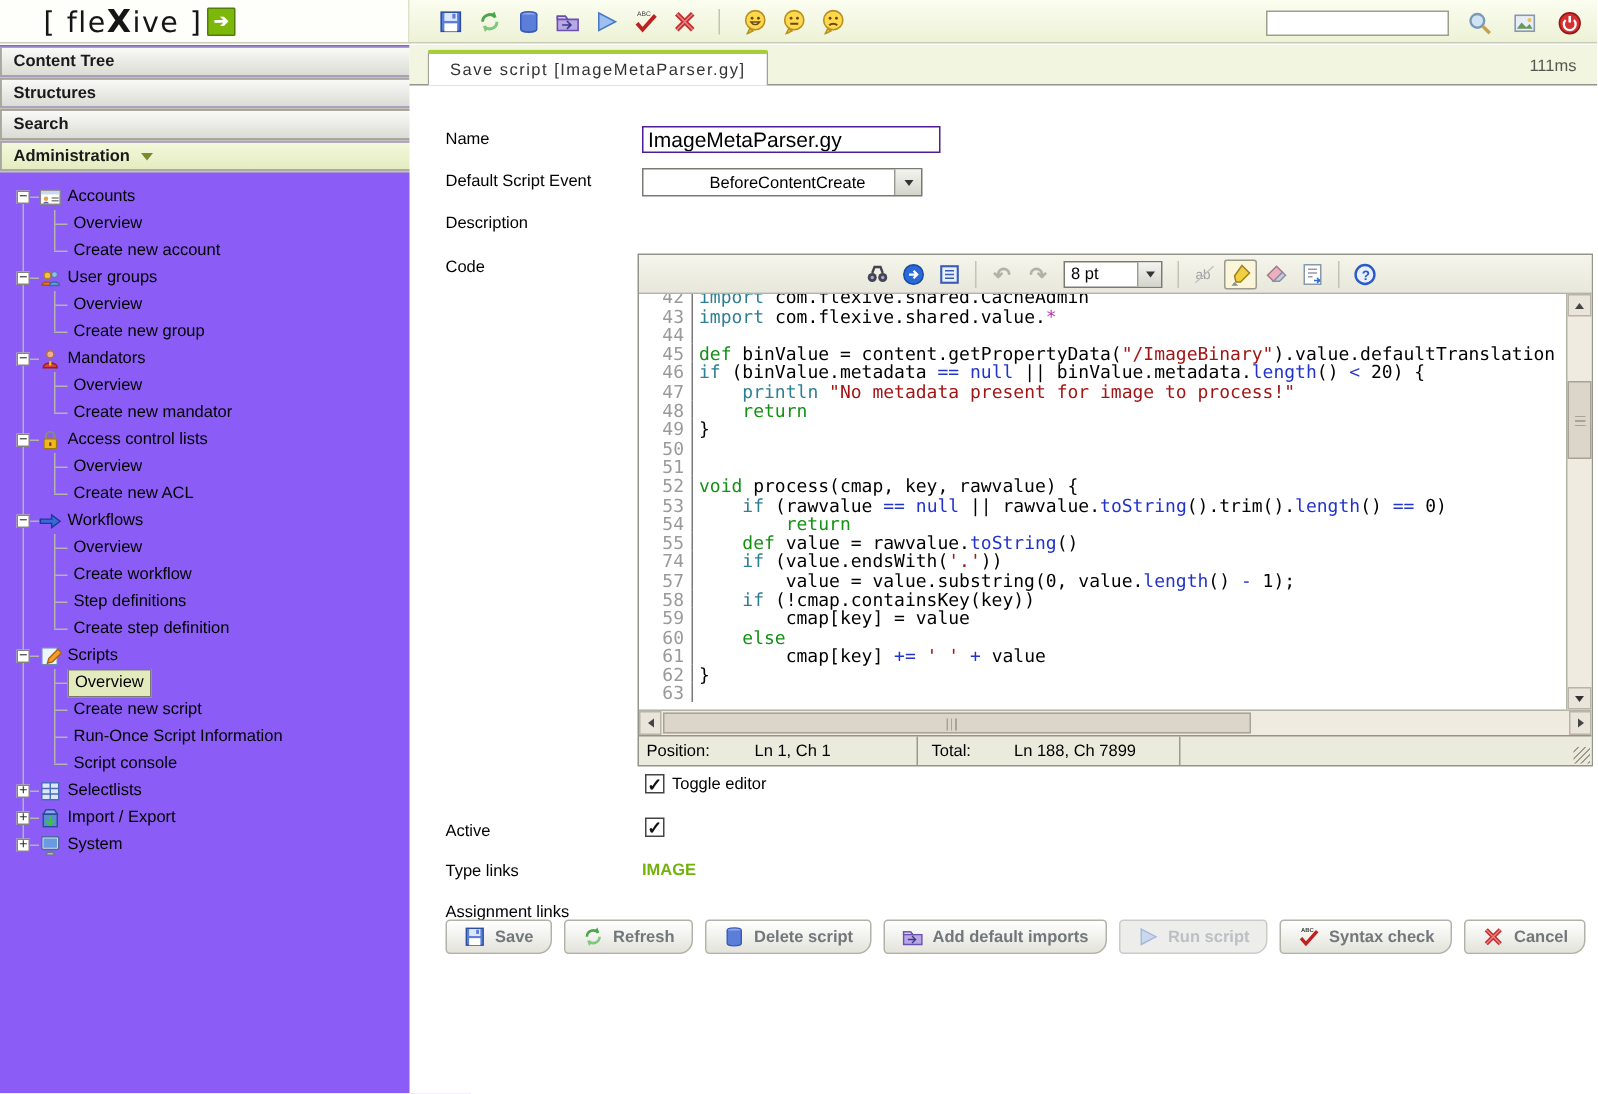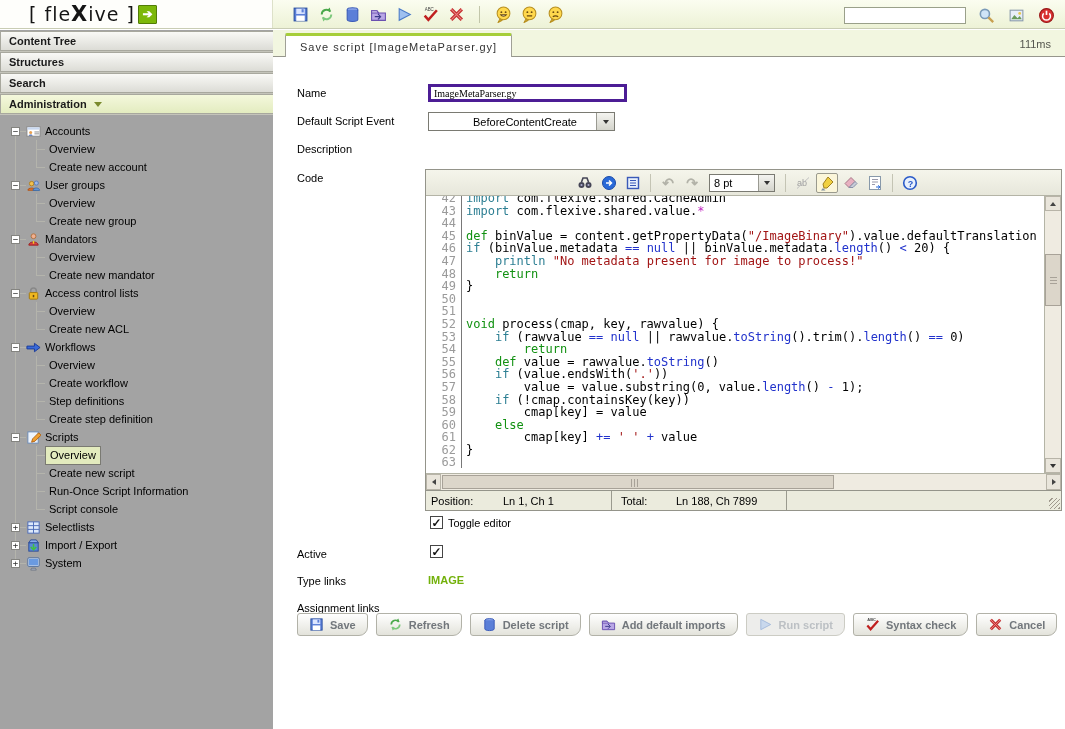--- a/index.html
+++ b/index.html
@@ -12,21 +12,21 @@
   .logo-x{font-weight:bold;font-size:21px;}
   .logo-arrow{width:17px;height:17px;background:#7cb80a;border:1px solid #527d07;color:#fff;display:inline-flex;align-items:center;justify-content:center;font-weight:bold;font-size:12px;margin-left:3px;border-radius:1px;}
   .main-icons{display:flex;align-items:center;gap:6px;padding-left:17px;}
   .tbicon{width:20px;height:20px;display:inline-flex;align-items:center;justify-content:center;cursor:pointer;}
   .tbicon svg{width:17px;height:17px;}
   .tb-sep{width:1px;height:17px;background:#c2c6aa;margin:0 7px;}
   .top-right{position:absolute;right:9px;top:5px;display:flex;align-items:center;gap:10px;}
   .search-input{width:122px;height:17px;border:1px solid #9aa08a;background:#fff;font-family:"Liberation Sans",sans-serif;font-size:11px;padding:0 3px;box-sizing:border-box;}
 
   
-  .sidebar{position:absolute;left:0;top:30px;width:314px;bottom:0;background:#a3a3a3;border-right:1px solid #d0d4bc;box-sizing:border-box;}
+  .sidebar{position:absolute;left:0;top:30px;width:314px;bottom:0;background:#8b5cf6;border-right:1px solid #d0d4bc;box-sizing:border-box;}
   .acc-header{height:20px;margin:1px 3px 0 0;background:linear-gradient(#f9f9f6,#dcdcd6);border:1px solid #a8a89e;border-radius:0 7px 7px 0;display:flex;align-items:center;padding-left:8px;font-weight:bold;color:#1a1a1a;cursor:pointer;box-sizing:border-box;box-shadow:0 1px 0 #c4c4ba;}
   .acc-header.active{background:linear-gradient(#f4f8dc,#e3ecc0);}
   .acc-caret{width:0;height:0;border-left:4px solid transparent;border-right:4px solid transparent;border-top:5px solid #7a8a2e;margin-left:7px;}
   .tree{position:absolute;left:0;top:85px;right:1px;bottom:0;padding-top:7px;overflow:hidden;}
   .trunk{position:absolute;left:15px;top:16px;width:1px;height:432px;background:#b4b4ac;}
   .t-row{height:18px;display:flex;align-items:center;position:relative;z-index:1;cursor:pointer;white-space:nowrap;}
   .t-parent{padding-left:11px;}
   .pm{width:9px;height:9px;border:1px solid #848480;background:#fff;font-size:9px;line-height:7px;text-align:center;color:#333;box-sizing:border-box;flex:none;font-family:"DejaVu Sans Mono",monospace;}
   .pm-line{width:6px;height:1px;background:#b4b4ac;flex:none;}
   .t-icon{width:15px;height:15px;flex:none;margin:0 3px 0 0;}
@@ -39,21 +39,21 @@
   .t-child::before{content:"";position:absolute;left:36px;top:9px;width:9px;height:1px;background:#b4b4ac;}
   .splitter{position:absolute;left:274px;top:100px;width:9px;height:46px;background:#e6e6de;border:1px solid #c2c2b8;border-radius:4px;box-sizing:border-box;display:flex;align-items:center;justify-content:center;color:#8a8a82;font-size:8px;cursor:pointer;}
 
   
   .main{position:absolute;left:273px;top:30px;right:0;bottom:0;background:#fff;}
   .tabbar{position:absolute;left:0;top:0;right:0;height:26px;background:#f2f6e0;border-bottom:1px solid #96968c;}
   .tab{position:absolute;left:12px;top:3px;height:24px;background:#fff;border:1px solid #a0a096;border-bottom:none;border-top:3px solid #a6ce39;border-radius:2px 2px 0 0;display:flex;align-items:center;padding:0 14px;letter-spacing:1px;color:#333;z-index:2;box-sizing:border-box;cursor:pointer;}
   .resp-time{position:absolute;right:14px;top:8px;color:#55564e;}
 
   .f-label{position:absolute;}
-  .txt{position:absolute;height:18px;border:3px solid #4c1d95;background:#fff;font-family:Liberation Serif, serif;font-size:10px;padding:0 3px;box-sizing:border-box;}
+  .txt{position:absolute;height:18px;border:1px solid #4c1d95;background:#fff;font-family:Liberation Sans, sans-serif;font-size:14px;padding:0 3px;box-sizing:border-box;}
   .sel{position:absolute;height:19px;border:1px solid #7a7a72;background:#fff;display:flex;align-items:center;box-sizing:border-box;cursor:pointer;}
   .sel-txt{flex:1;padding-left:4px;}
   .sel-btn{width:17px;height:100%;background:linear-gradient(#f4f4f0,#d4d4cc);border-left:1px solid #9a9a92;display:flex;align-items:center;justify-content:center;flex:none;}
   .arr-dn{width:0;height:0;border-left:3.5px solid transparent;border-right:3.5px solid transparent;border-top:4px solid #333;}
 
   
   .editor{position:absolute;left:152px;top:139px;width:637px;height:342px;border:1px solid #94948a;box-sizing:border-box;background:#fff;display:flex;flex-direction:column;}
   .ed-toolbar{height:26px;background:linear-gradient(#f5f5eb,#e7e7db);border-bottom:1px solid #b4b4a6;display:flex;align-items:center;padding-left:148px;gap:2px;flex:none;box-sizing:border-box;}
   .ed-ic{width:22px;height:20px;display:inline-flex;align-items:center;justify-content:center;border:1px solid transparent;cursor:pointer;box-sizing:border-box;}
   .ed-ic svg{width:16px;height:16px;}
@@ -549,21 +549,21 @@
                 <span class="ln">54</span>
                 <span class="lsep"></span>
                 <span class="ct"><span class="c-p">        </span><span class="c-k1">return</span></span>
               </div>
               <div class="code-line">
                 <span class="ln">55</span>
                 <span class="lsep"></span>
                 <span class="ct"><span class="c-p">    </span><span class="c-k1">def</span><span class="c-p"> value = rawvalue.</span><span class="c-b">toString</span><span class="c-p">()</span></span>
               </div>
               <div class="code-line">
-                <span class="ln">56</span>
+                <span class="ln">74</span>
                 <span class="lsep"></span>
                 <span class="ct"><span class="c-p">    </span><span class="c-k2">if</span><span class="c-p"> (value.endsWith(</span><span class="c-s">'.'</span><span class="c-p">))</span></span>
               </div>
               <div class="code-line">
                 <span class="ln">57</span>
                 <span class="lsep"></span>
                 <span class="ct"><span class="c-p">        value = value.substring(0, value.</span><span class="c-b">length</span><span class="c-p">() </span><span class="c-b">-</span><span class="c-p"> 1);</span></span>
               </div>
               <div class="code-line">
                 <span class="ln">58</span>

